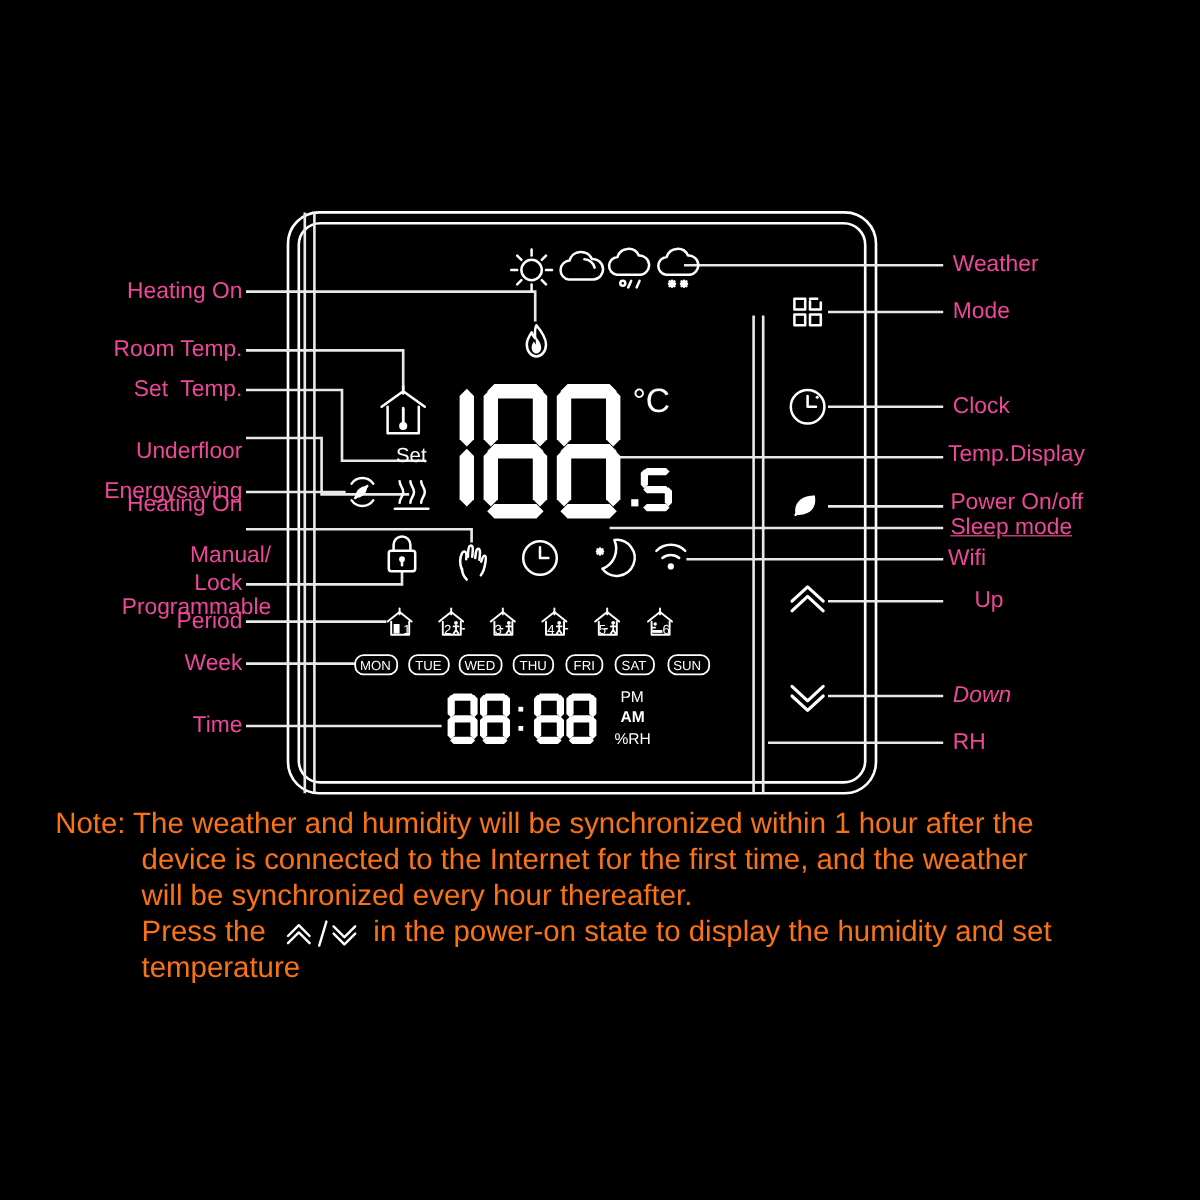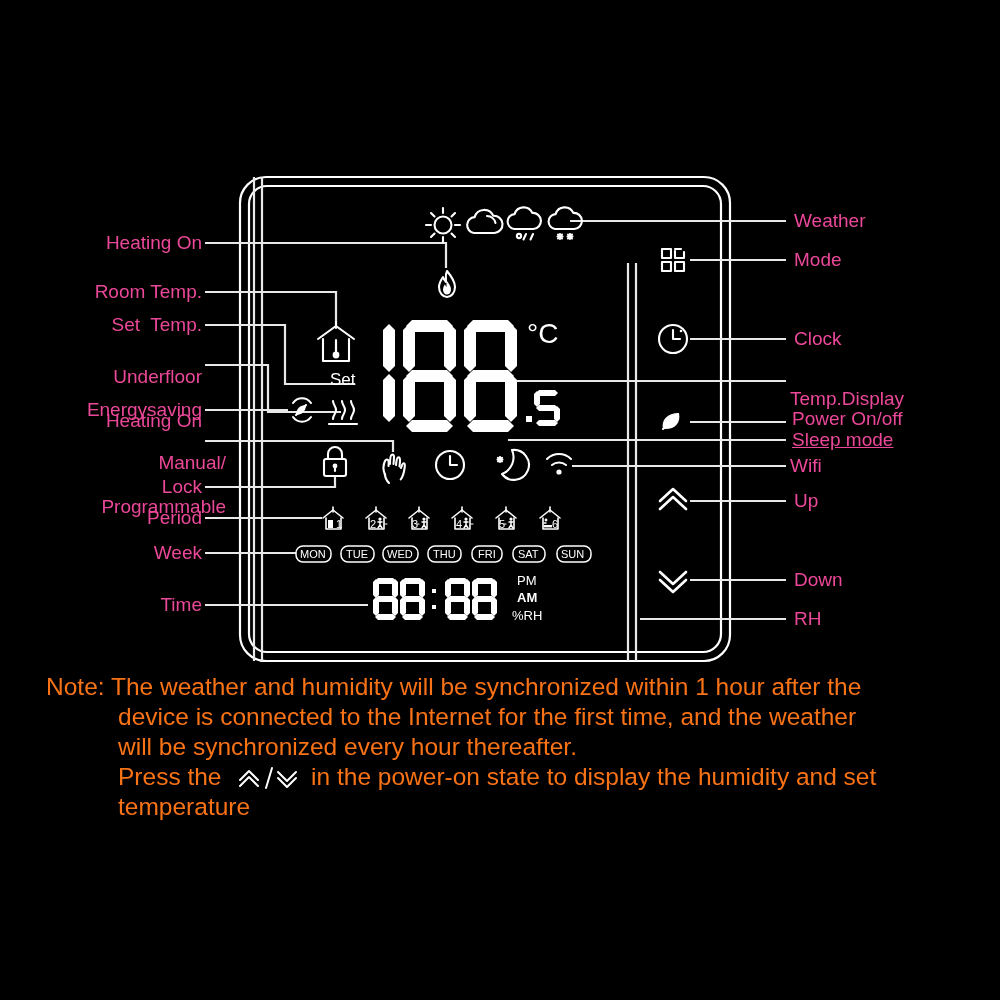--- a/index.html
+++ b/index.html
@@ -395,26 +395,26 @@
     <span>Programmable</span>
   </div>
   <div class="lbl r" style="left:20px;top:476px;width:182px;">Lock</div>
   <div class="lbl r" style="left:20px;top:507px;width:182px;">Period</div>
   <div class="lbl r" style="left:20px;top:542px;width:182px;">Week</div>
   <div class="lbl r" style="left:20px;top:594px;width:182px;">Time</div>
 
   <div class="lbl" style="left:794px;top:210px;">Weather</div>
   <div class="lbl" style="left:794px;top:249px;">Mode</div>
   <div class="lbl" style="left:794px;top:328px;">Clock</div>
-  <div class="lbl" style="left:790px;top:388px;text-align:center;">Temp.Display</div>
+  <div class="lbl" style="left:790px;top:368px;text-align:center;">Temp.Display</div>
   <div class="lbl" style="left:792px;top:408px;">Power On/off</div>
   <div class="lbl" style="left:792px;top:429px;text-decoration:underline;">Sleep mode</div>
   <div class="lbl" style="left:790px;top:455px;">Wifi</div>
-  <div class="lbl" style="left:794px;top:490px;text-align:center;">Up</div>
-  <div class="lbl" style="left:794px;top:569px;">Down</div>
+  <div class="lbl" style="left:812px;top:490px;text-align:center;">Up</div>
+  <div class="lbl" style="left:794px;top:569px;font-style:italic;">Down</div>
   <div class="lbl" style="left:794px;top:608px;">RH</div>
 
   <div class="abs" style="left:527px;top:318px;font-size:28px;">°C</div>
   <div class="abs" style="left:330px;top:370px;font-size:17px;">Set</div>
 
   <div class="abs" style="left:517px;top:573px;font-size:13px;">PM</div>
   <div class="abs" style="left:517px;top:590px;font-size:13px;font-weight:bold;">AM</div>
   <div class="abs" style="left:512px;top:608px;font-size:13px;">%RH</div>
 
   <div class="note">

